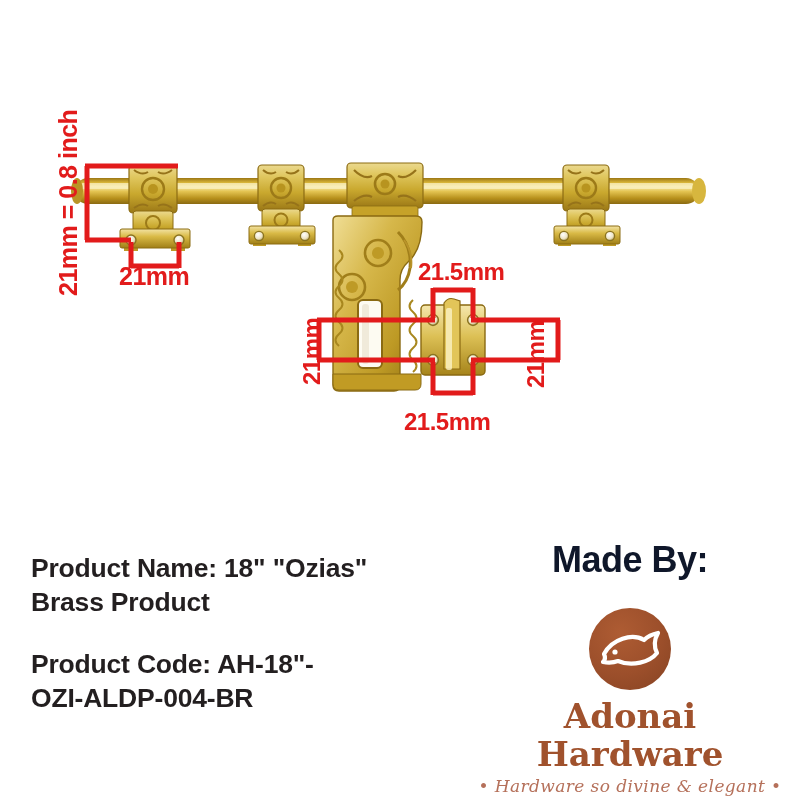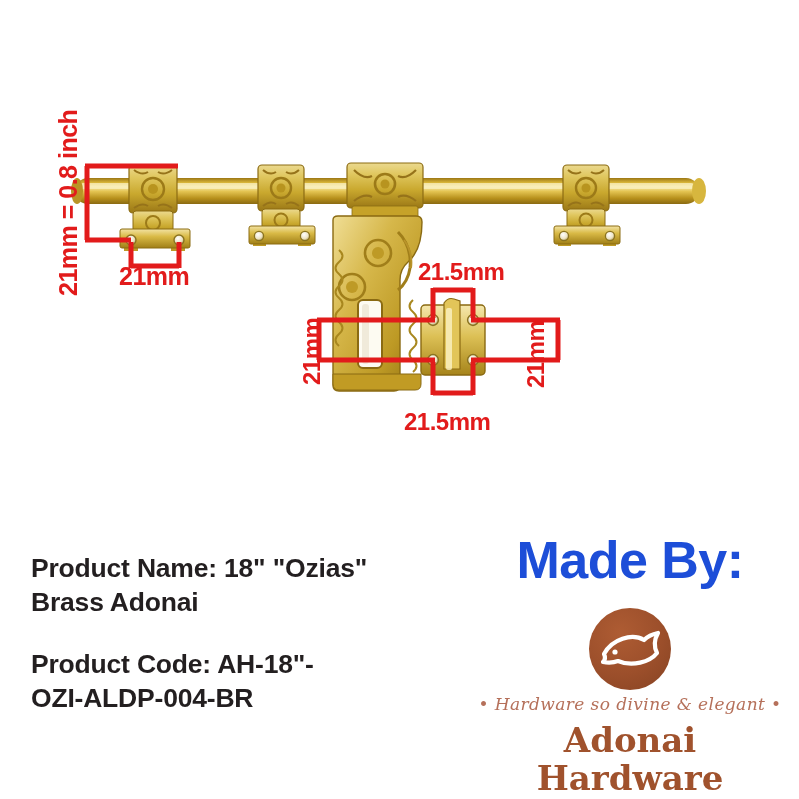--- a/index.html
+++ b/index.html
@@ -68,24 +68,24 @@
 
   
   #brand-block {
     position: absolute;
     left: 470px;
     top: 535px;
     width: 320px;
     text-align: center;
   }
   #made-by-title {
-    color: #1d4ed8;
+    color: #0f172a;
     font-family: "Liberation Sans", sans-serif;
     font-weight: bold;
-    font-size: 52px;
+    font-size: 36px;
     line-height: 50px;
     letter-spacing: -0.5px;
     text-align: center;
   }
   #logo-mark {
     margin: 22px auto 0;
     width: 84px;
     height: 84px;
   }
   #brand-wordmark {
@@ -279,21 +279,21 @@
 
     <div class="dim-label" id="lbl-215-bottom">21.5mm</div>
 
     <div class="dim-label dim-vert" id="lbl-21mm-c-left">21mm</div>
 
     <div class="dim-label dim-vert" id="lbl-21mm-c-right">21mm</div>
   </div>
 
   <div id="product-info">
     <div class="info-line">Product Name: 18" "Ozias"</div>
-    <div class="info-line">Brass Adonai</div>
+    <div class="info-line">Brass Product</div>
     <div id="info-gap"></div>
     <div class="info-line">Product Code: AH-18"-</div>
     <div class="info-line">OZI-ALDP-004-BR</div>
   </div>
 
   <div id="brand-block">
     <div id="made-by-title">Made By:</div>
 
     <div id="logo-mark">
       <svg width="84" height="84" viewBox="0 0 84 84" xmlns="http://www.w3.org/2000/svg">
@@ -304,18 +304,18 @@
             <stop offset="100%" stop-color="#8A4524"></stop>
           </radialGradient>
         </defs>
         <circle cx="42" cy="42" r="41" fill="url(#circGrad)"></circle>
         <path d="M16 47 C24 32, 44 26, 56 33 C60 29, 65 27, 70 26 C66 33, 66 40, 69 46
                  C62 55, 44 60, 30 54 C25 56, 20 56, 15 55 C18 52, 17 49, 16 47 Z" fill="none" stroke="#FFFFFF" stroke-width="4.2" stroke-linejoin="round" stroke-linecap="round"></path>
         <circle cx="27" cy="45" r="2.6" fill="#FFFFFF"></circle>
       </svg>
     </div>
 
+    <div id="brand-wordmark">Adonai Hardware</div>
+
     <div id="brand-tagline">• Hardware so divine &amp; elegant •</div>
-
-    <div id="brand-wordmark">Adonai Hardware</div>
   </div>
 
 </div>
 
 </body></html>

